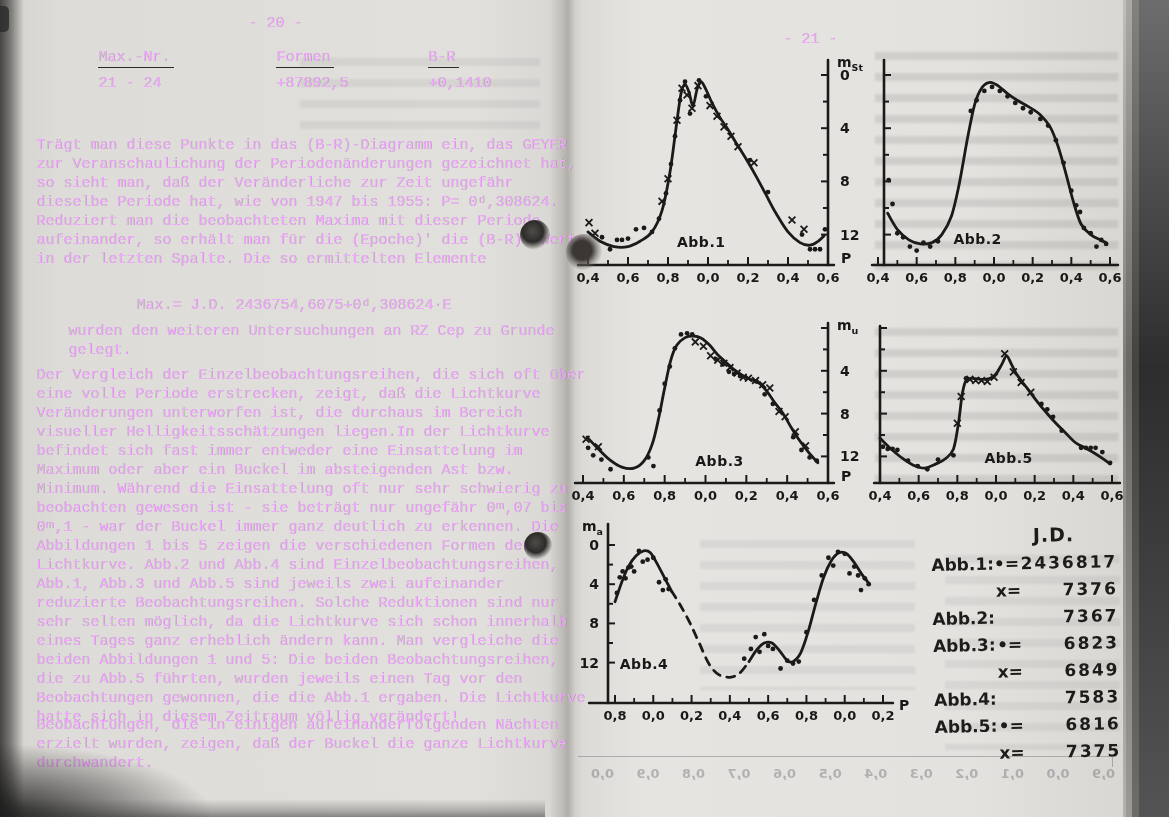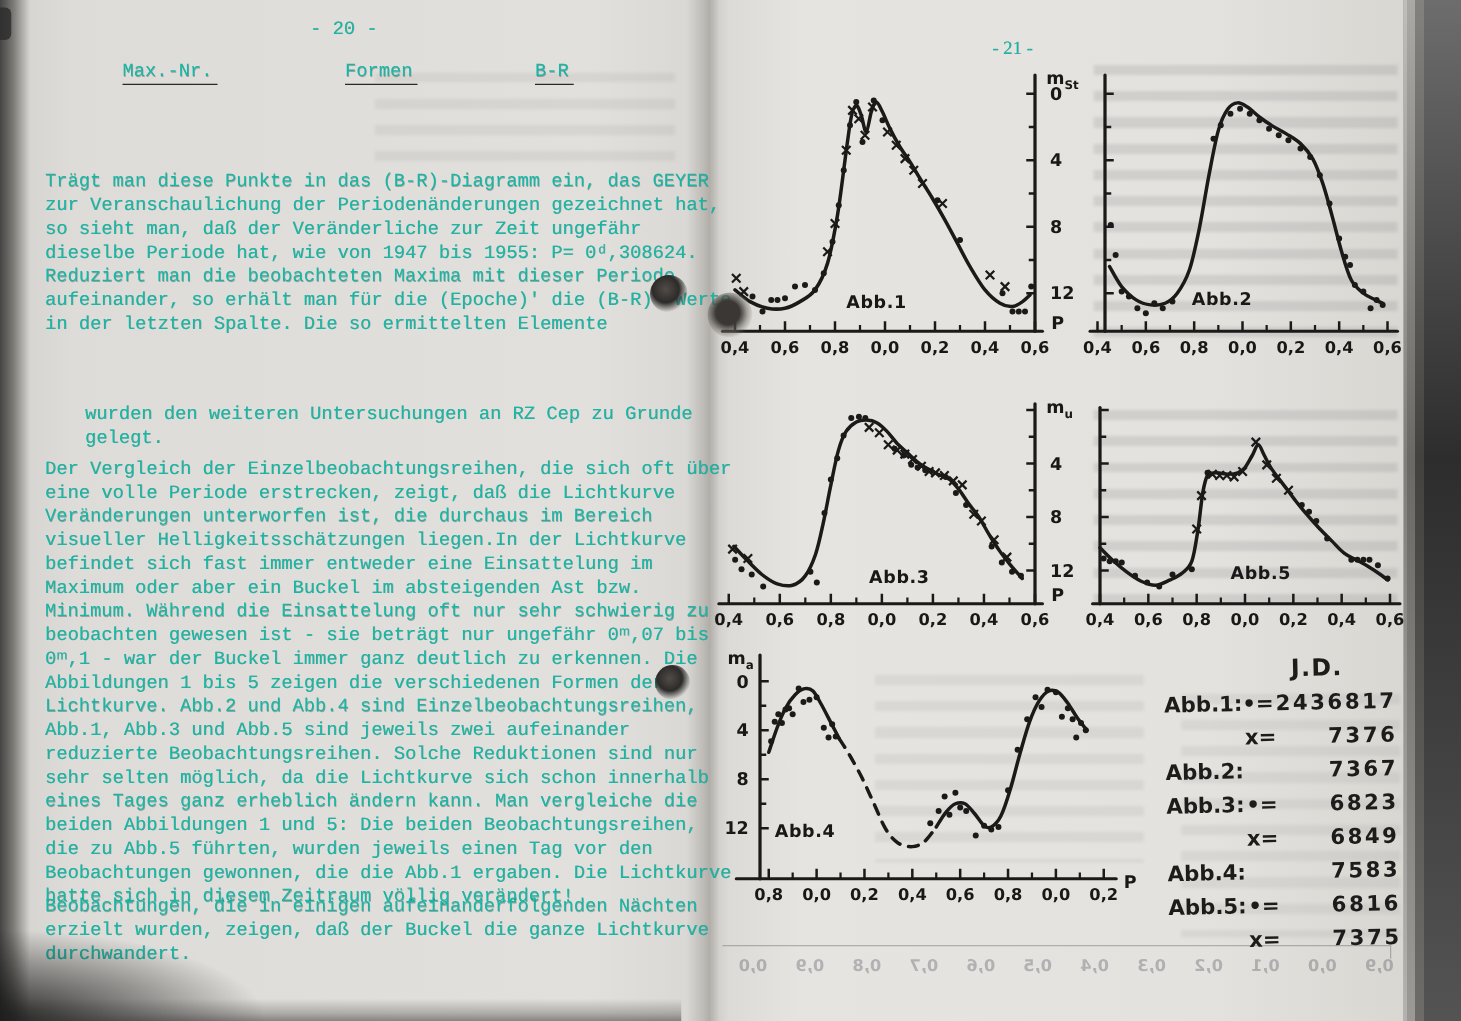--- a/index.html
+++ b/index.html
@@ -19,21 +19,21 @@
         background:radial-gradient(ellipse at 0% 100%,rgba(18,18,18,.9) 0%,rgba(18,18,18,.35) 45%,transparent 72%);}
   .bshadow{position:absolute;left:0;top:799px;width:545px;height:18px;pointer-events:none;
         background:linear-gradient(180deg,transparent,rgba(40,40,40,.28) 65%,rgba(40,40,40,.5));}
   .nub{position:absolute;left:0;top:6px;width:9px;height:26px;background:#2e2e2e;border-radius:0 5px 5px 0;opacity:.85;}
   .hole{position:absolute;border-radius:50%;pointer-events:none;
         background:radial-gradient(circle at 42% 38%,#504c48 0%,#2d2b29 42%,rgba(100,96,92,0) 72%);}
   .inkblob{position:absolute;left:566px;top:234px;width:36px;height:36px;border-radius:50%;pointer-events:none;
         background:radial-gradient(circle at 45% 45%,#3a3734 0 34%,rgba(110,105,100,.5) 56%,transparent 73%);}
   
   .tw{font-family:"Liberation Mono","DejaVu Sans Mono",monospace;font-size:15px;line-height:19px;
-      color:#14b8a6;text-shadow:.4px .3px 0 rgba(45,42,40,.35);white-space:pre-wrap;}
+      color:#f0abfc;text-shadow:.4px .3px 0 rgba(45,42,40,.35);white-space:pre-wrap;}
   .lp{position:absolute;left:36px;width:552px;}
   .pn{position:absolute;text-align:center;}
   
   table.mt{border-collapse:collapse;}
   table.mt th,table.mt td{font-weight:normal;text-align:left;padding:0;}
   table.mt th span{border-bottom:1.6px solid #2a2926;padding:0 4px 1px 0;}
   table.mt th{padding-bottom:7px;}
   td.c0,th.c0{width:178px;padding-left:6px;margin-left:48px;}
   td.c1,th.c1{width:152px;}
   td.c2,th.c2{width:118px;}
@@ -80,34 +80,35 @@
 
   <div class="lp" style="top:48px;left:98px;">
     <table class="mt tw">
       <thead>
         <tr>
           <th class="c0"><span>Max.-Nr.</span></th>
           <th class="c1"><span>Formen</span></th>
           <th class="c2"><span>B-R</span></th>
         </tr>
       </thead>
-      <tbody></tbody>
+      <tbody><tr><td class="c0">21 - 24</td><td class="c1">+87892,5</td><td class="c2">+0,1410</td></tr></tbody>
     </table>
   </div>
 
   <div class="lp tw" style="top:136px;">Trägt man diese Punkte in das (B-R)-Diagramm ein, das GEYER zur Veranschaulichung der Periodenänderungen gezeichnet hat, so sieht man, daß der Veränderliche zur Zeit ungefähr dieselbe Periode hat, wie von 1947 bis 1955: P= 0ᵈ,308624. Reduziert man die beobachteten Maxima mit dieser Periode aufeinander, so erhält man für die (Epoche)' die (B-R)'-Werte in der letzten Spalte. Die so ermittelten Elemente</div>
 
+  <div class="lp tw formula" style="top:296px;">Max.= J.D. 2436754,6075+0ᵈ,308624·E</div>
 
   <div class="lp tw" style="top:322px;margin-left:32px;">wurden den weiteren Untersuchungen an RZ Cep zu Grunde gelegt.</div>
 
   <div class="lp tw" style="top:366px;">Der Vergleich der Einzelbeobachtungsreihen, die sich oft über eine volle Periode erstrecken, zeigt, daß die Lichtkurve Veränderungen unterworfen ist, die durchaus im Bereich visueller Helligkeitsschätzungen liegen.In der Lichtkurve befindet sich fast immer entweder eine Einsattelung im Maximum oder aber ein Buckel im absteigenden Ast bzw. Minimum. Während die Einsattelung oft nur sehr schwierig zu beobachten gewesen ist - sie beträgt nur ungefähr 0ᵐ,07 bis 0ᵐ,1 - war der Buckel immer ganz deutlich zu erkennen. Die Abbildungen 1 bis 5 zeigen die verschiedenen Formen der Lichtkurve. Abb.2 und Abb.4 sind Einzelbeobachtungsreihen, Abb.1, Abb.3 und Abb.5 sind jeweils zwei aufeinander reduzierte Beobachtungsreihen. Solche Reduktionen sind nur sehr selten möglich, da die Lichtkurve sich schon innerhalb eines Tages ganz erheblich ändern kann. Man vergleiche die beiden Abbildungen 1 und 5: Die beiden Beobachtungsreihen, die zu Abb.5 führten, wurden jeweils einen Tag vor den Beobachtungen gewonnen, die die Abb.1 ergaben. Die Lichtkurve hatte sich in diesem Zeitraum völlig verändert!</div>
 
   <div class="lp tw" style="top:716px;">Beobachtungen, die in einigen aufeinanderfolgenden Nächten erzielt wurden, zeigen, daß der Buckel die ganze Lichtkurve durchwandert.</div>
 
-  <div class="pn tw" style="left:750px;top:30px;width:120px;font-family:Liberation Serif, serif;">- 21 -</div>
+  <div class="pn tw" style="left:750px;top:30px;width:120px;">- 21 -</div>
 
   <svg class="chart" style="left:573px;top:50px" width="292" height="240">
       <path d="M5 215 L261 215" stroke="#1b1a18" stroke-width="2.4" fill="none" stroke-linecap="round"></path>
       <path d="M15 215 L15 207" stroke="#1b1a18" stroke-width="2"></path>
       <text x="15" y="232" text-anchor="middle" class="hx">0,4</text>
       <path d="M35 215 L35 210" stroke="#1b1a18" stroke-width="1.8"></path>
       <path d="M55 215 L55 207" stroke="#1b1a18" stroke-width="2"></path>
       <text x="55" y="232" text-anchor="middle" class="hx">0,6</text>
       <path d="M75 215 L75 210" stroke="#1b1a18" stroke-width="1.8"></path>
       <path d="M95 215 L95 207" stroke="#1b1a18" stroke-width="2"></path>

